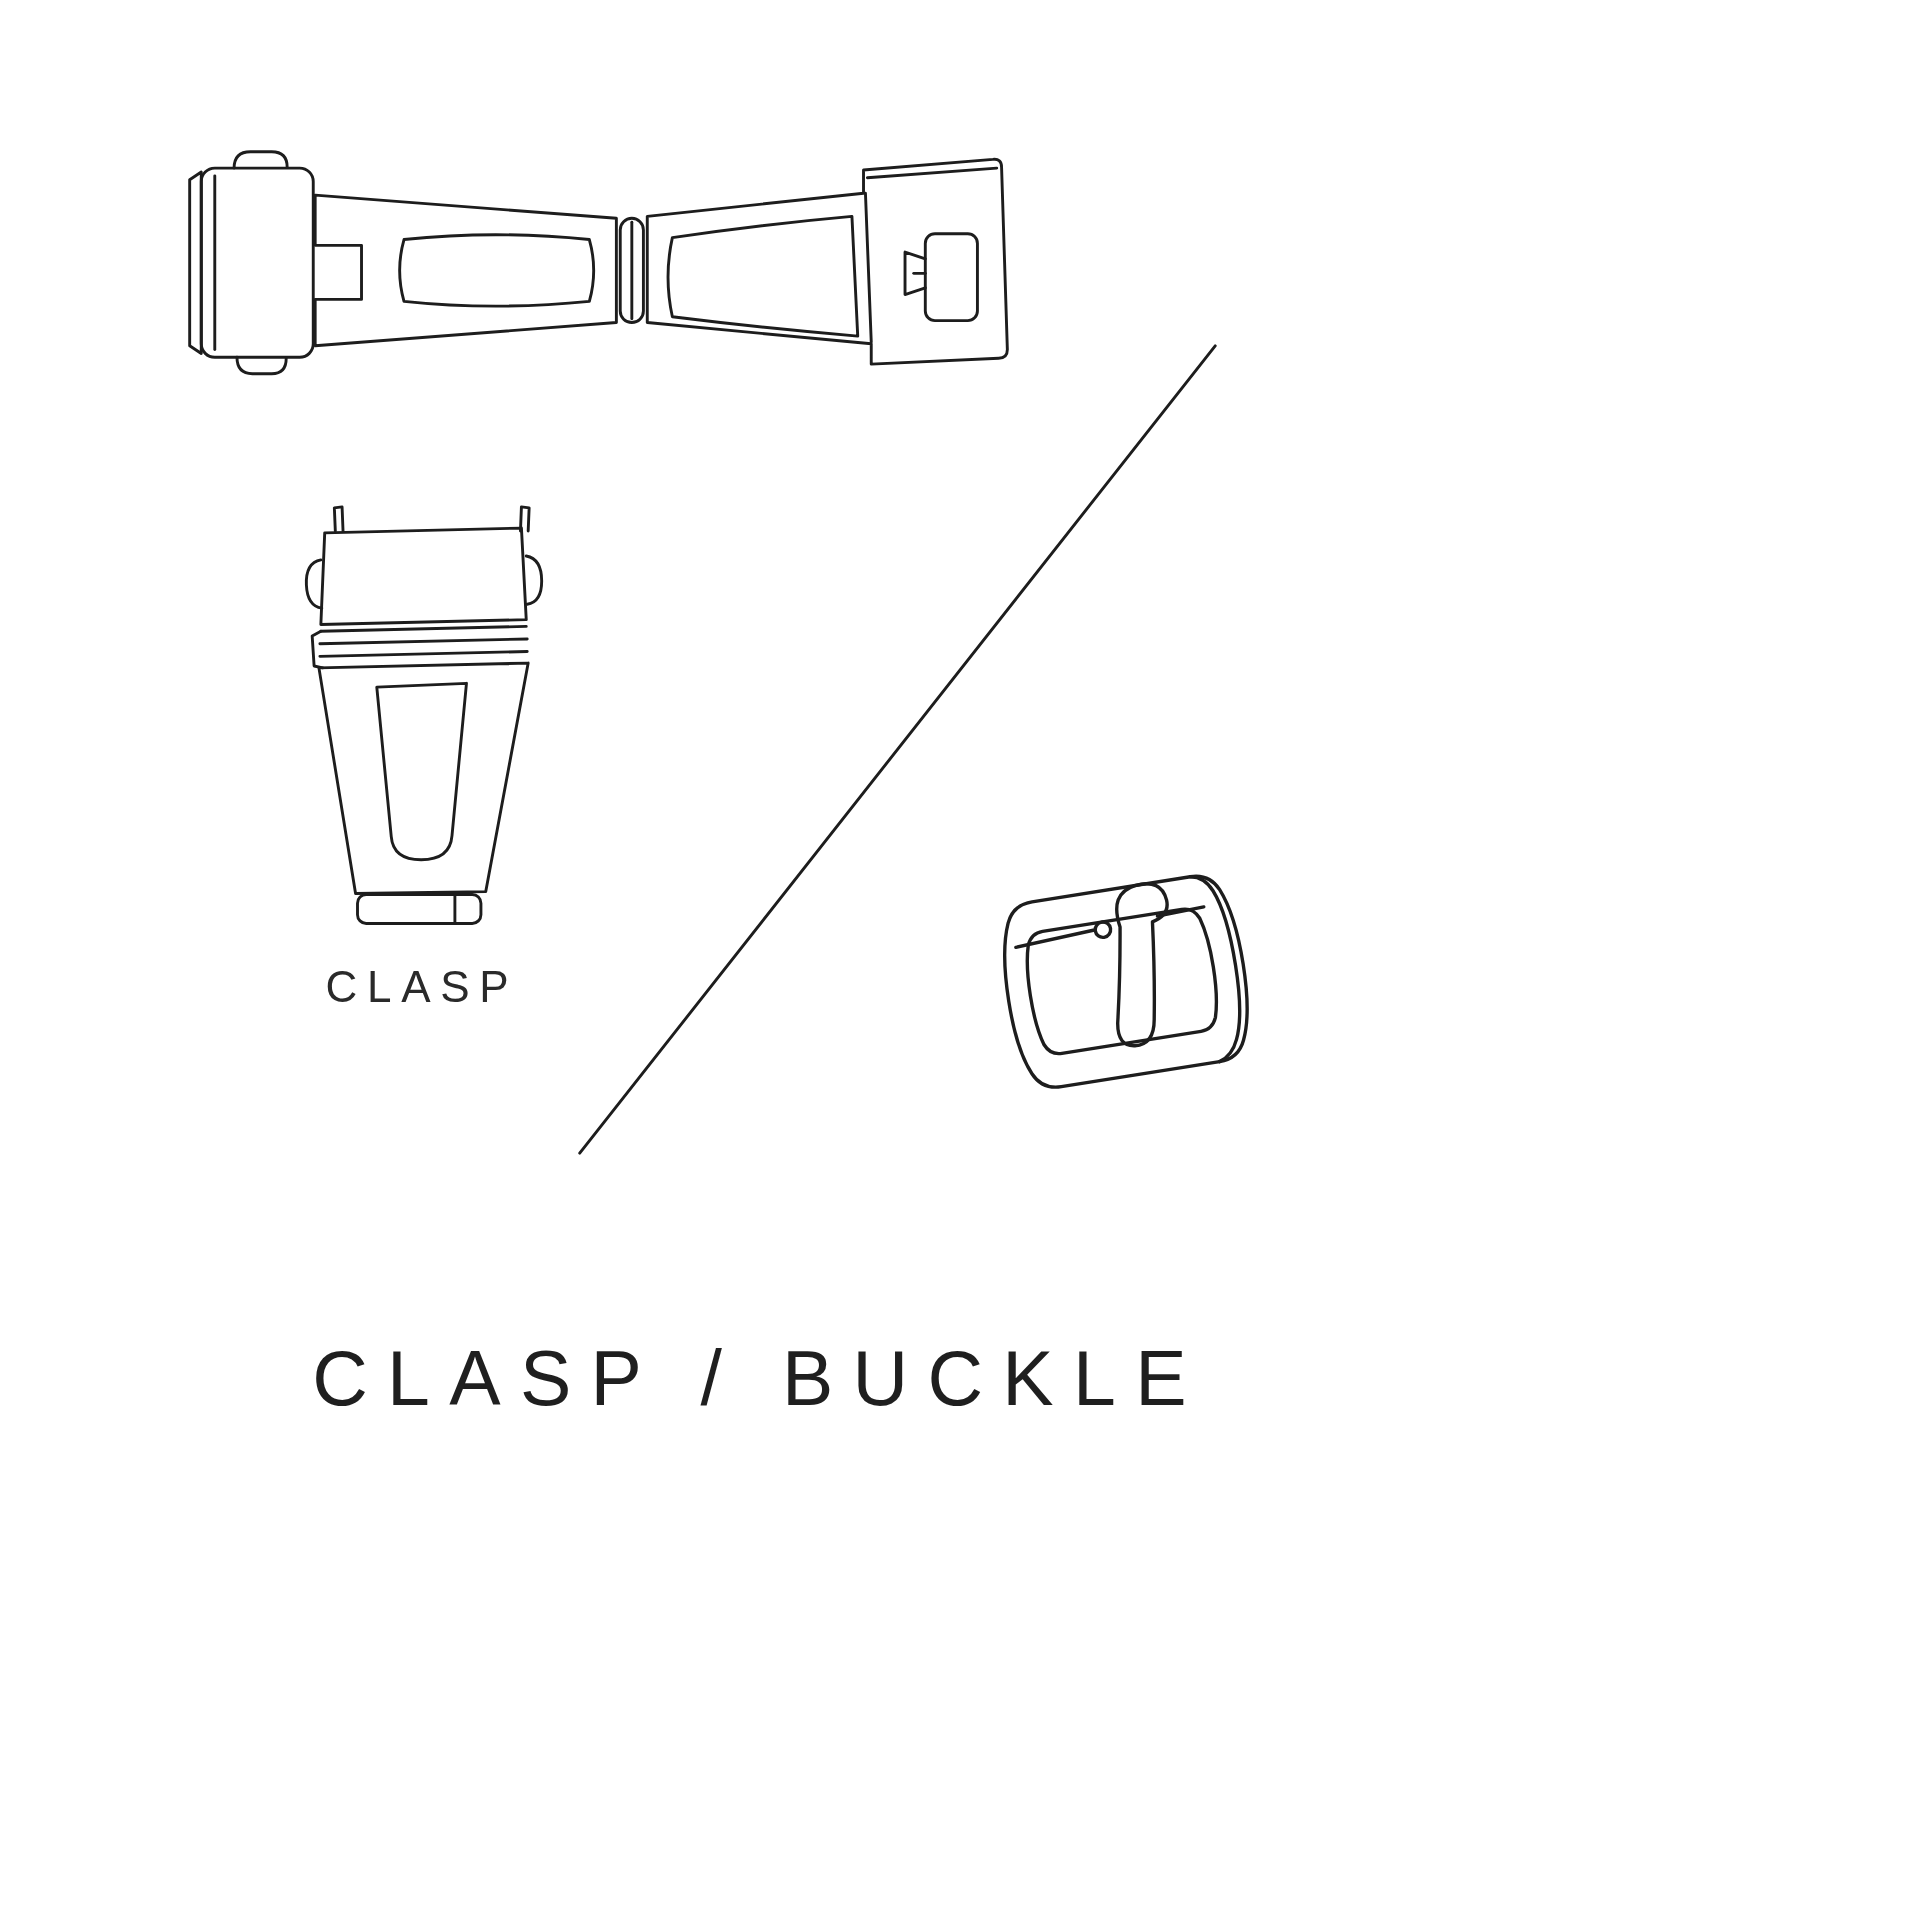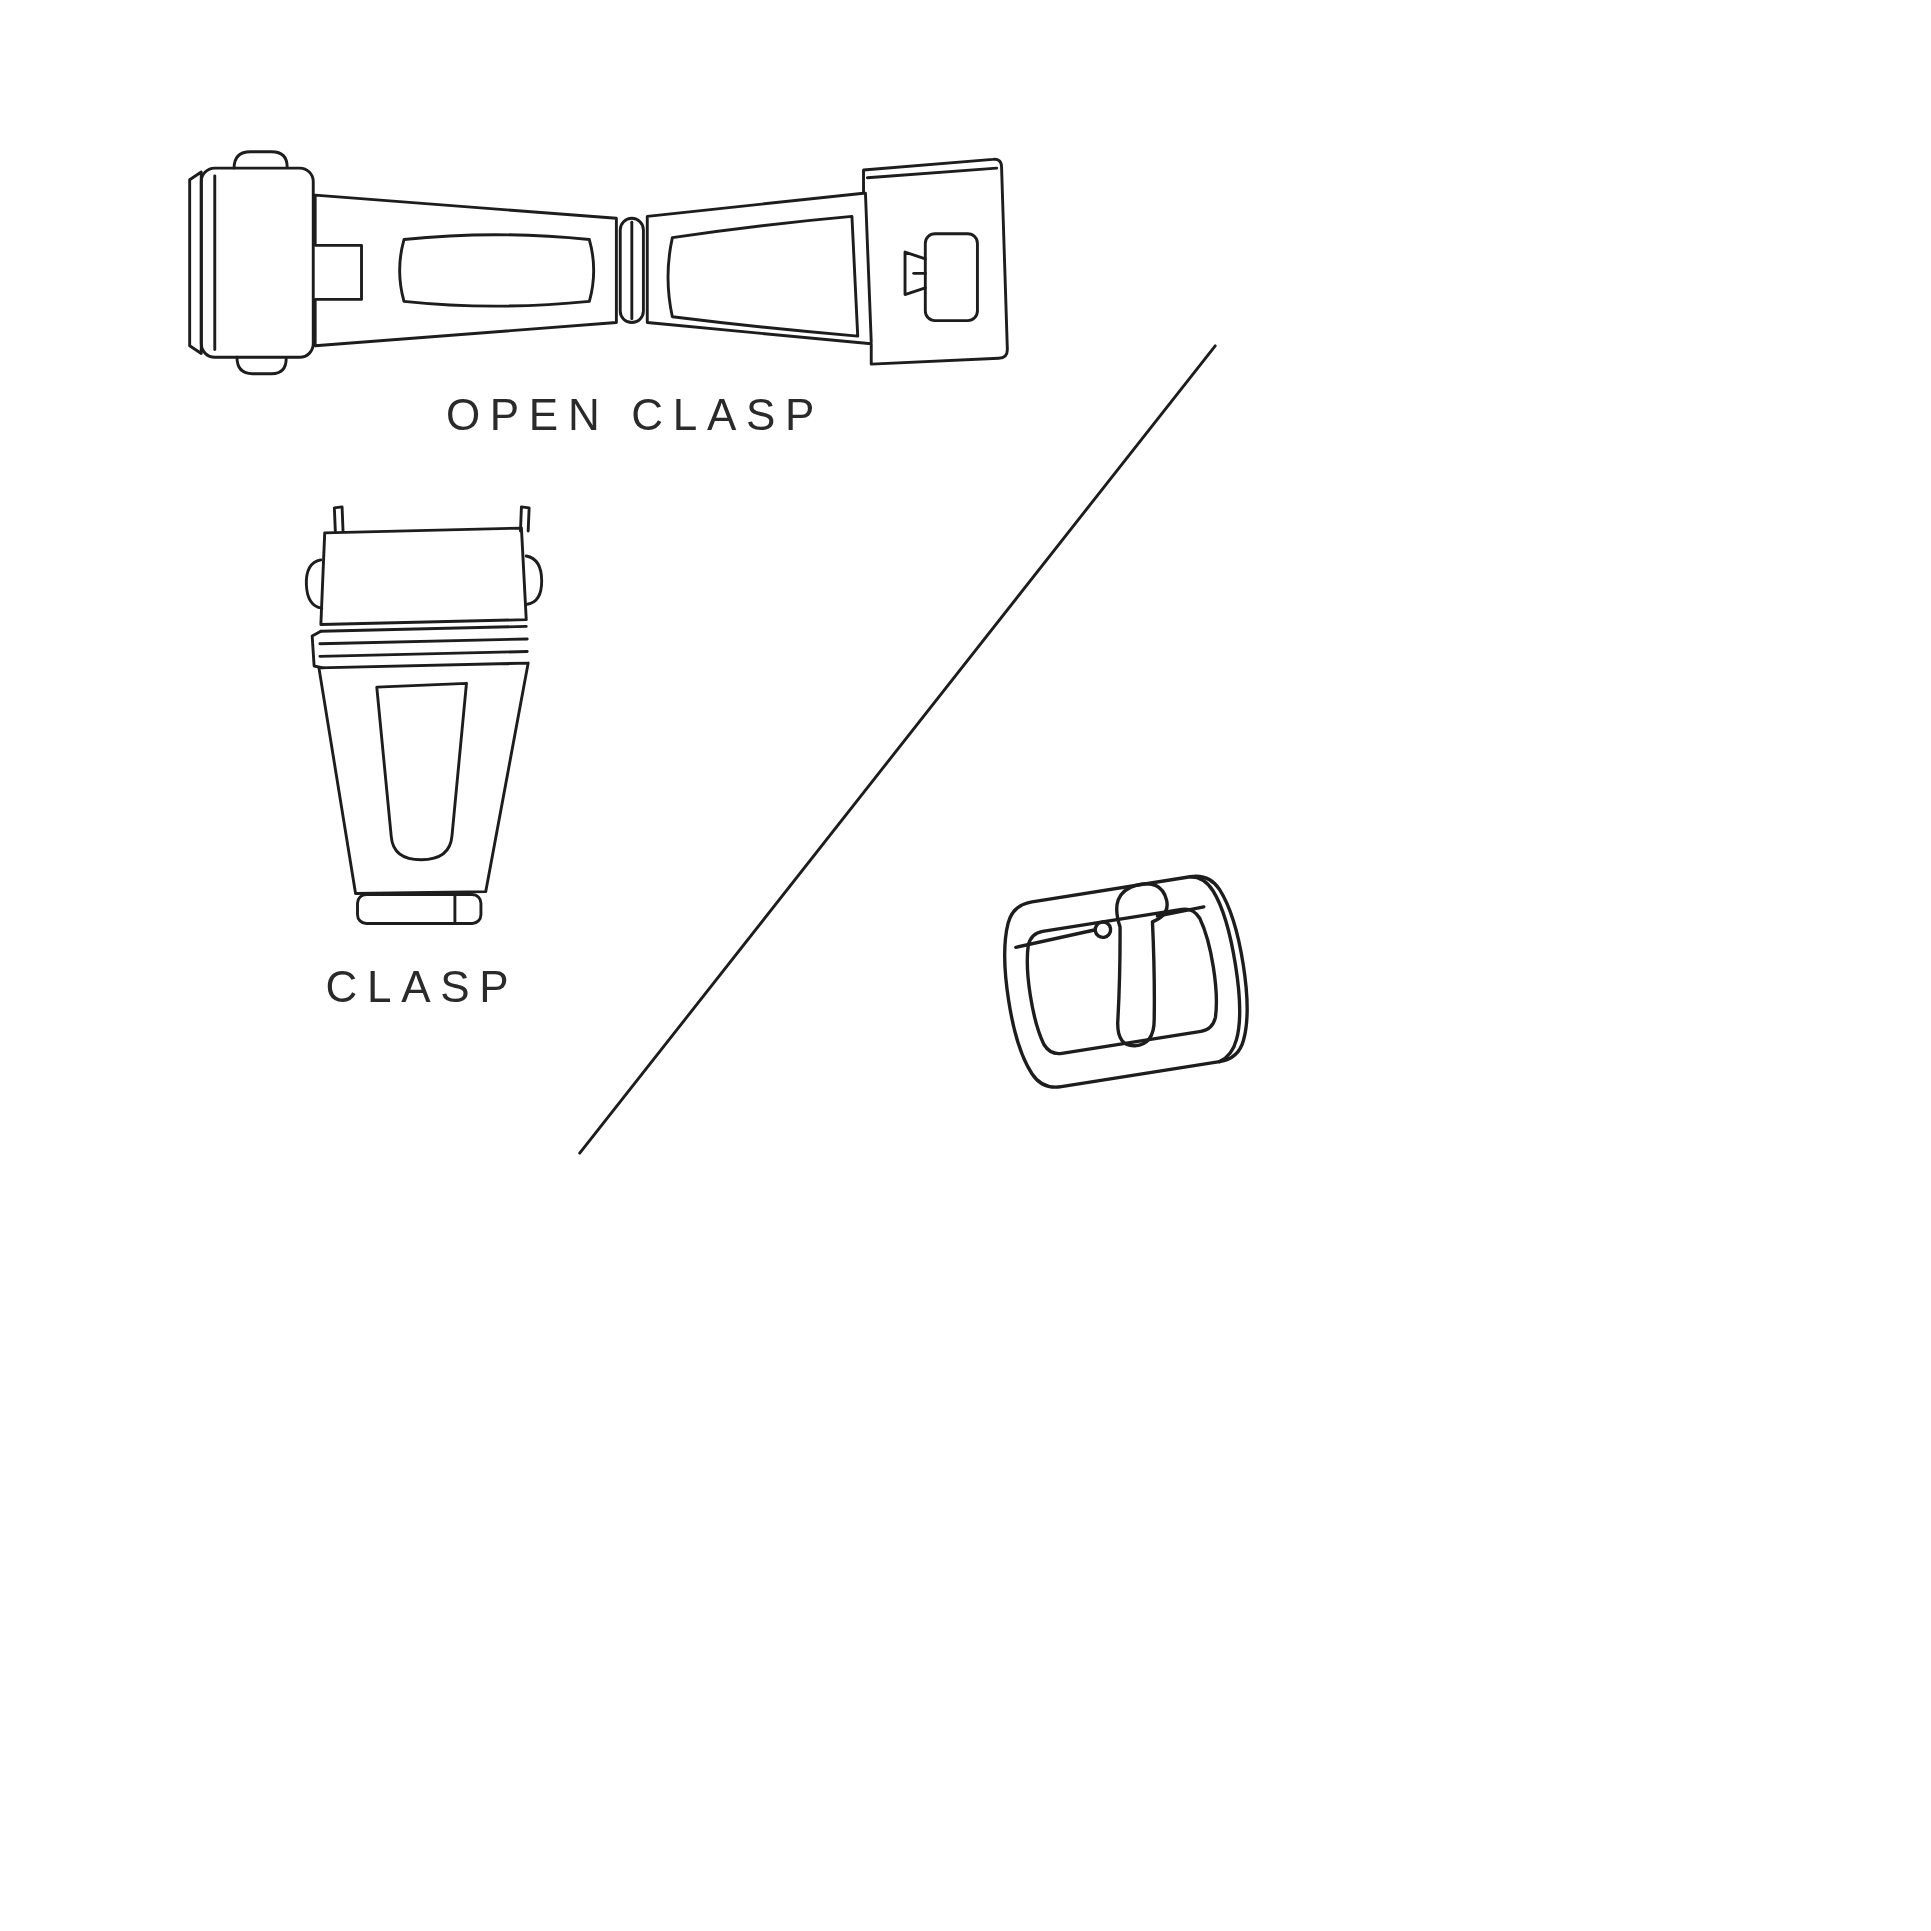--- a/index.html
+++ b/index.html
@@ -78,21 +78,20 @@
       <path d="M716 52 L722 206"></path>
       <path d="M718 36 L852 26"></path>
       <path d="M516 98 Q612 84 702 76 L708 200 Q612 192 516 180 Q507 139 516 98 Z"></path>
 
       <rect x="778" y="94" width="54" height="90" rx="10"></rect>
       <path d="M778 120 L757 113 L757 157 L778 150"></path>
       <path d="M778 135 L766 135"></path>
     </g>
   </svg>
 
-  <div class="label label-open">OPEN CLASP</div>
 
   <svg class="illus closed-clasp" viewBox="0 0 280 450" xmlns="http://www.w3.org/2000/svg">
     <g stroke-width="3">
 
       <path d="M47 30 L46 6 L54 5 L55 30"></path>
       <path d="M239 30 L240 5 L248 6 L247 30"></path>
 
       <path d="M36 32 L240 27 L245 122 L32 127 Z"></path>
 
       <path d="M32 60 Q16 63 17 86 Q18 108 33 110"></path>
@@ -126,15 +125,16 @@
       <path d="M94 84 L240 84 Q252 84 257 96 Q263 116 263 148 Q263 180 257 200 Q252 212 240 212 L94 212 Q82 212 77 200 Q71 180 71 148 Q71 116 77 96 Q82 84 94 84 Z"></path>
 
       <path d="M64 96 L146 91"></path>
       <path d="M214 87 L263 85"></path>
       <circle cx="156" cy="92" r="8"></circle>
 
       <path d="M174 92 Q168 56 196 52 Q224 49 226 72 Q227 88 208 92 Q202 146 194 192 Q190 218 170 216 Q152 214 156 190 Q166 144 174 92 Z"></path>
     </g>
   </svg>
 
+  <div class="title">CLASP / BUCKLE</div>
 
 </div>
 
 
 </body></html>

